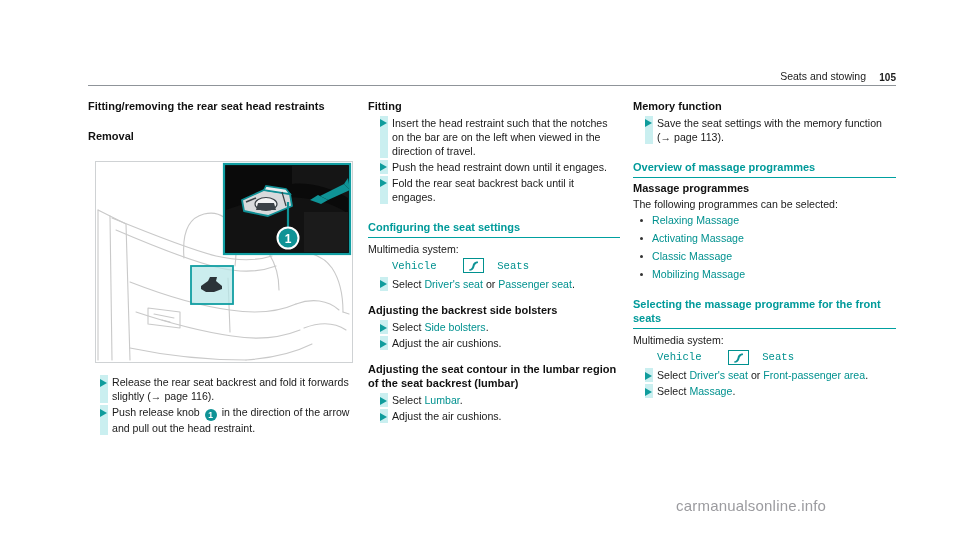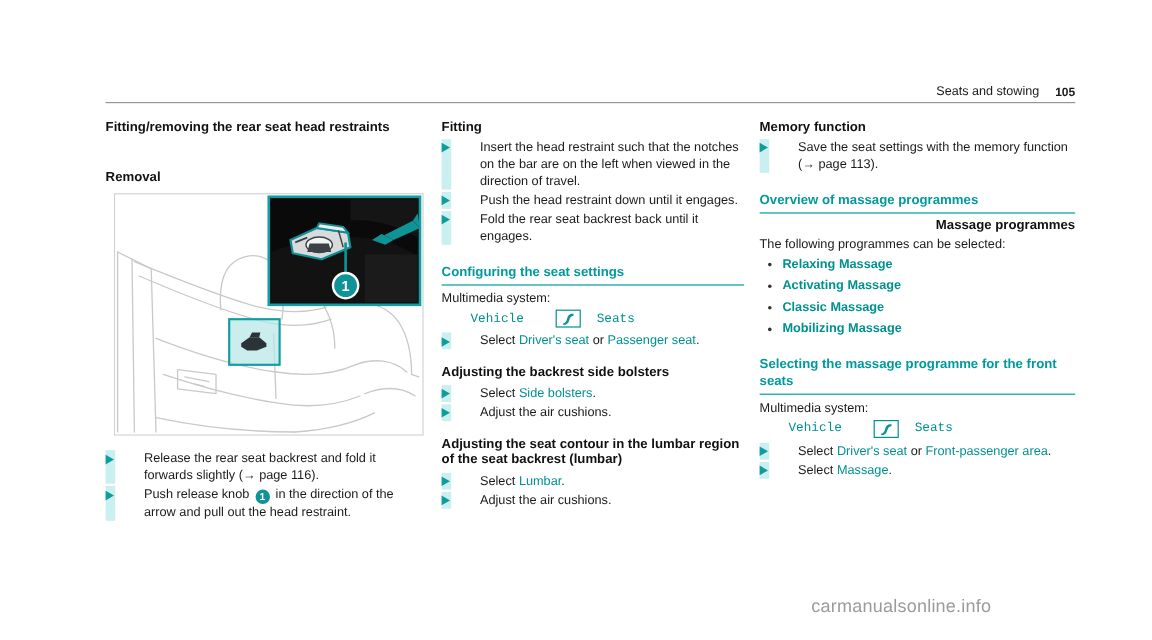--- a/index.html
+++ b/index.html
@@ -53,21 +53,21 @@
   #col-right { left: 633px; width: 263px; }
 
   
   h3.h-bold {
     font-size: 11px;
     font-weight: bold;
     margin: 0 0 2px 0;
     line-height: 13.5px;
     color: #111;
   }
-  h3.h-bold.spaced { margin-top: 28px; }
+  h3.h-bold.spaced { margin-top: 16px; }
   h3.h-sub {
     font-size: 11px;
     font-weight: bold;
     margin: 13px 0 3px 0;
     line-height: 13.5px;
     color: #111;
   }
   h2.h-teal {
     font-size: 11px;
     font-weight: bold;
@@ -84,22 +84,22 @@
     line-height: 14px;
   }
 
   
   ul.tri {
     list-style: none;
     margin: 0; padding: 0;
   }
   ul.tri > li {
     position: relative;
-    padding-left: 32px;
-    margin: 0 0 2px 0;
+    padding-left: 12px;
+    margin: 0 0 2px 12px;
     line-height: 14px;
   }
   ul.tri > li .tbar {
     position: absolute;
     left: 0; top: 0; bottom: 0;
     width: 8px;
     background: #caeff0;
   }
   ul.tri > li .tri-glyph {
     position: absolute;
@@ -114,21 +114,20 @@
   ul.dots {
     list-style: none;
     margin: 2px 0 0 0; padding: 0;
   }
   ul.dots > li {
     position: relative;
     padding-left: 19px;
     margin-bottom: 4px;
     line-height: 14px;
     color: #00918f;
-    font-weight: bold;
   }
   ul.dots > li::before {
     content: "";
     position: absolute;
     left: 7px; top: 5.5px;
     width: 3px; height: 3px;
     border-radius: 50%;
     background: #333;
   }
 
@@ -362,21 +361,21 @@
   <ul class="tri">
     <li>
       <span class="tbar"></span>
       <span class="tri-glyph"></span>
       <span>Save the seat settings with the memory function (→ page 113).</span>
     </li>
   </ul>
 
   <h2 class="h-teal gap">Overview of massage programmes</h2>
 
-  <h3 class="h-bold" style="margin-top:0;text-align:right;">Massage programmes</h3>
+  <h3 class="h-bold" style="margin-top:0;">Massage programmes</h3>
 
   <p class="plain">The following programmes can be selected:</p>
 
   <ul class="dots">
     <li>
       <span>Relaxing Massage</span>
     </li>
     <li>
       <span>Activating Massage</span>
     </li>

